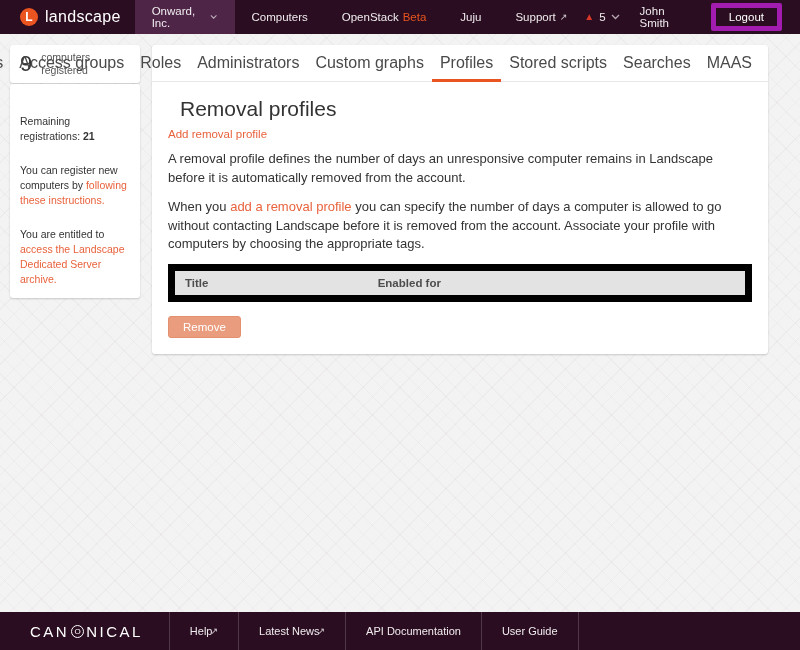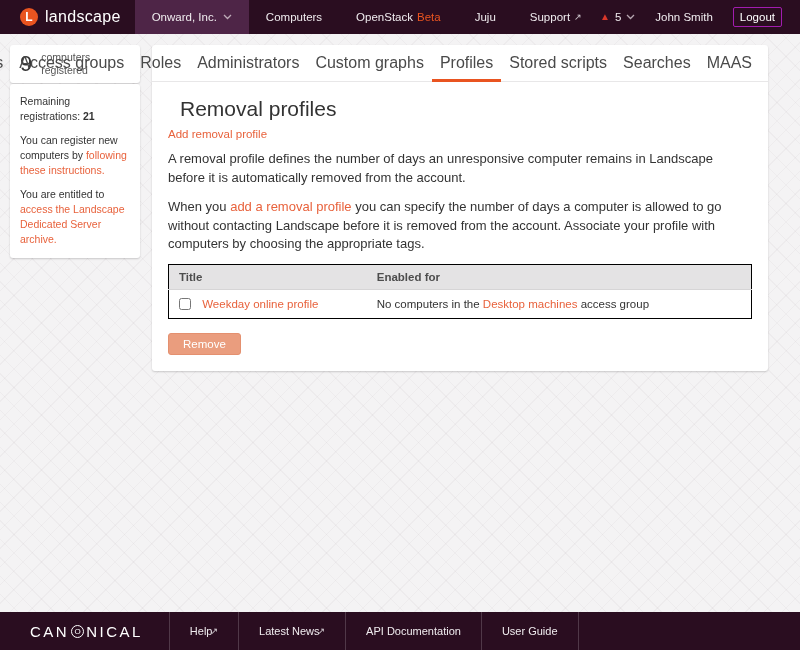--- a/index.html
+++ b/index.html
@@ -37,35 +37,35 @@
   }
   .nav-item.active { background: #4e2547; }
   .badge-beta { color: #e95420; margin-left: -2px; }
   .ext { font-size: 9px; opacity: 0.85; margin-left: -2px; }
   .header-right { margin-left: auto; display: flex; align-items: center; gap: 14px; padding-right: 18px; }
   .alert-group { display: flex; align-items: center; gap: 5px; cursor: pointer; }
   .alert-tri { color: #d9372a; font-size: 10px; line-height: 1; }
   .chev { display: inline-block; opacity: 0.8; }
   .user-name { padding: 0 6px; }
   .logout-btn {
-    background: transparent; border: 1px solid #a21caf; border-radius: 2px;
-    color: #fff; font-size: 11.5px; padding: 3px 6px; cursor: pointer;
+    background: transparent; border: 5px solid #a21caf; border-radius: 2px;
+    color: #fff; font-size: 11.5px; padding: 3px 13px; cursor: pointer;
     font-family: "Liberation Sans", sans-serif;
   }
 
   
   .card {
     position: absolute; left: 10px; width: 130px; background: #fff;
     border-radius: 3px; box-shadow: 0 1px 2px rgba(0,0,0,0.18);
   }
   .card-counter { top: 45px; padding: 6px 10px; display: flex; align-items: center; gap: 9px; }
   .counter-num { font-size: 22px; color: #333; }
   .counter-label { font-size: 10.5px; color: #555; line-height: 1.25; width: 72px; }
   .card-info { top: 84px; padding: 10px; font-size: 10.5px; line-height: 1.4; color: #333; }
-  .card-info p { margin-bottom: 10px; }
+  .card-info p { margin-bottom: 10px; margin-top: 20px; }
   .card-info p:last-child { margin-bottom: 2px; }
 
   
   .panel {
     position: absolute; left: 152px; top: 45px; width: 616px; min-height: 270px;
     background: #fff; border-radius: 3px; box-shadow: 0 1px 2px rgba(0,0,0,0.18);
   }
   .tabs {
     display: flex; justify-content: flex-end; padding: 0 8px;
     border-bottom: 1px solid #e8e7e8;
@@ -73,21 +73,21 @@
   .tab {
     padding: 9px 8px 7px; font-size: 16px; color: #4a4a4a; cursor: pointer;
     border-bottom: 3px solid transparent; margin-bottom: -1px; white-space: nowrap;
   }
   .tab.active { border-bottom-color: #e95420; }
   .panel-content { padding: 0 16px 16px; }
   .page-title { font-size: 21px; font-weight: 400; color: #333; margin: 15px 12px 7px; }
   .add-link { display: inline-block; margin-bottom: 10px; font-size: 11.5px; }
   .desc { font-size: 13px; line-height: 1.45; margin-bottom: 10px; color: #333; }
 
-  table.profiles { width: 100%; border-collapse: collapse; border: 1px solid #000000; margin-top: 5px; }
+  table.profiles { width: 100%; border-collapse: collapse; border: 7px solid #000000; margin-top: 5px; }
   table.profiles th {
     background: #e4e3e4; text-align: left; font-size: 11.5px; color: #4d4d4d;
     padding: 6px 10px; font-weight: bold; border-bottom: 1px solid #d6d5d6;
   }
   table.profiles th.col-title { width: 34%; }
   table.profiles td {
     padding: 8px 10px; font-size: 11.5px; background: #fff;
     border-top: 1px solid #e9e8e9;
   }
   .row-check { width: 12px; height: 12px; vertical-align: -2px; margin-right: 8px; accent-color: #aaa; }
@@ -202,29 +202,20 @@
     </p>
 
     <table class="profiles">
       <thead>
         <tr>
           <th class="col-title">Title</th>
           <th>Enabled for</th>
         </tr>
       </thead>
       <tbody>
-        <tr>
-          <td>
-            <input type="checkbox" class="row-check" style="">
-            <a class="lnk">Weekday online profile</a>
-          </td>
-          <td>
-            <span>No computers in the </span><a class="lnk">Desktop machines</a><span> access group</span>
-          </td>
-        </tr>
       </tbody>
     </table>
 
     <button class="remove-btn">Remove</button>
   </div>
 </div>
 
 <div class="footer">
   <div class="footer-logo">
     <span>CAN</span>

